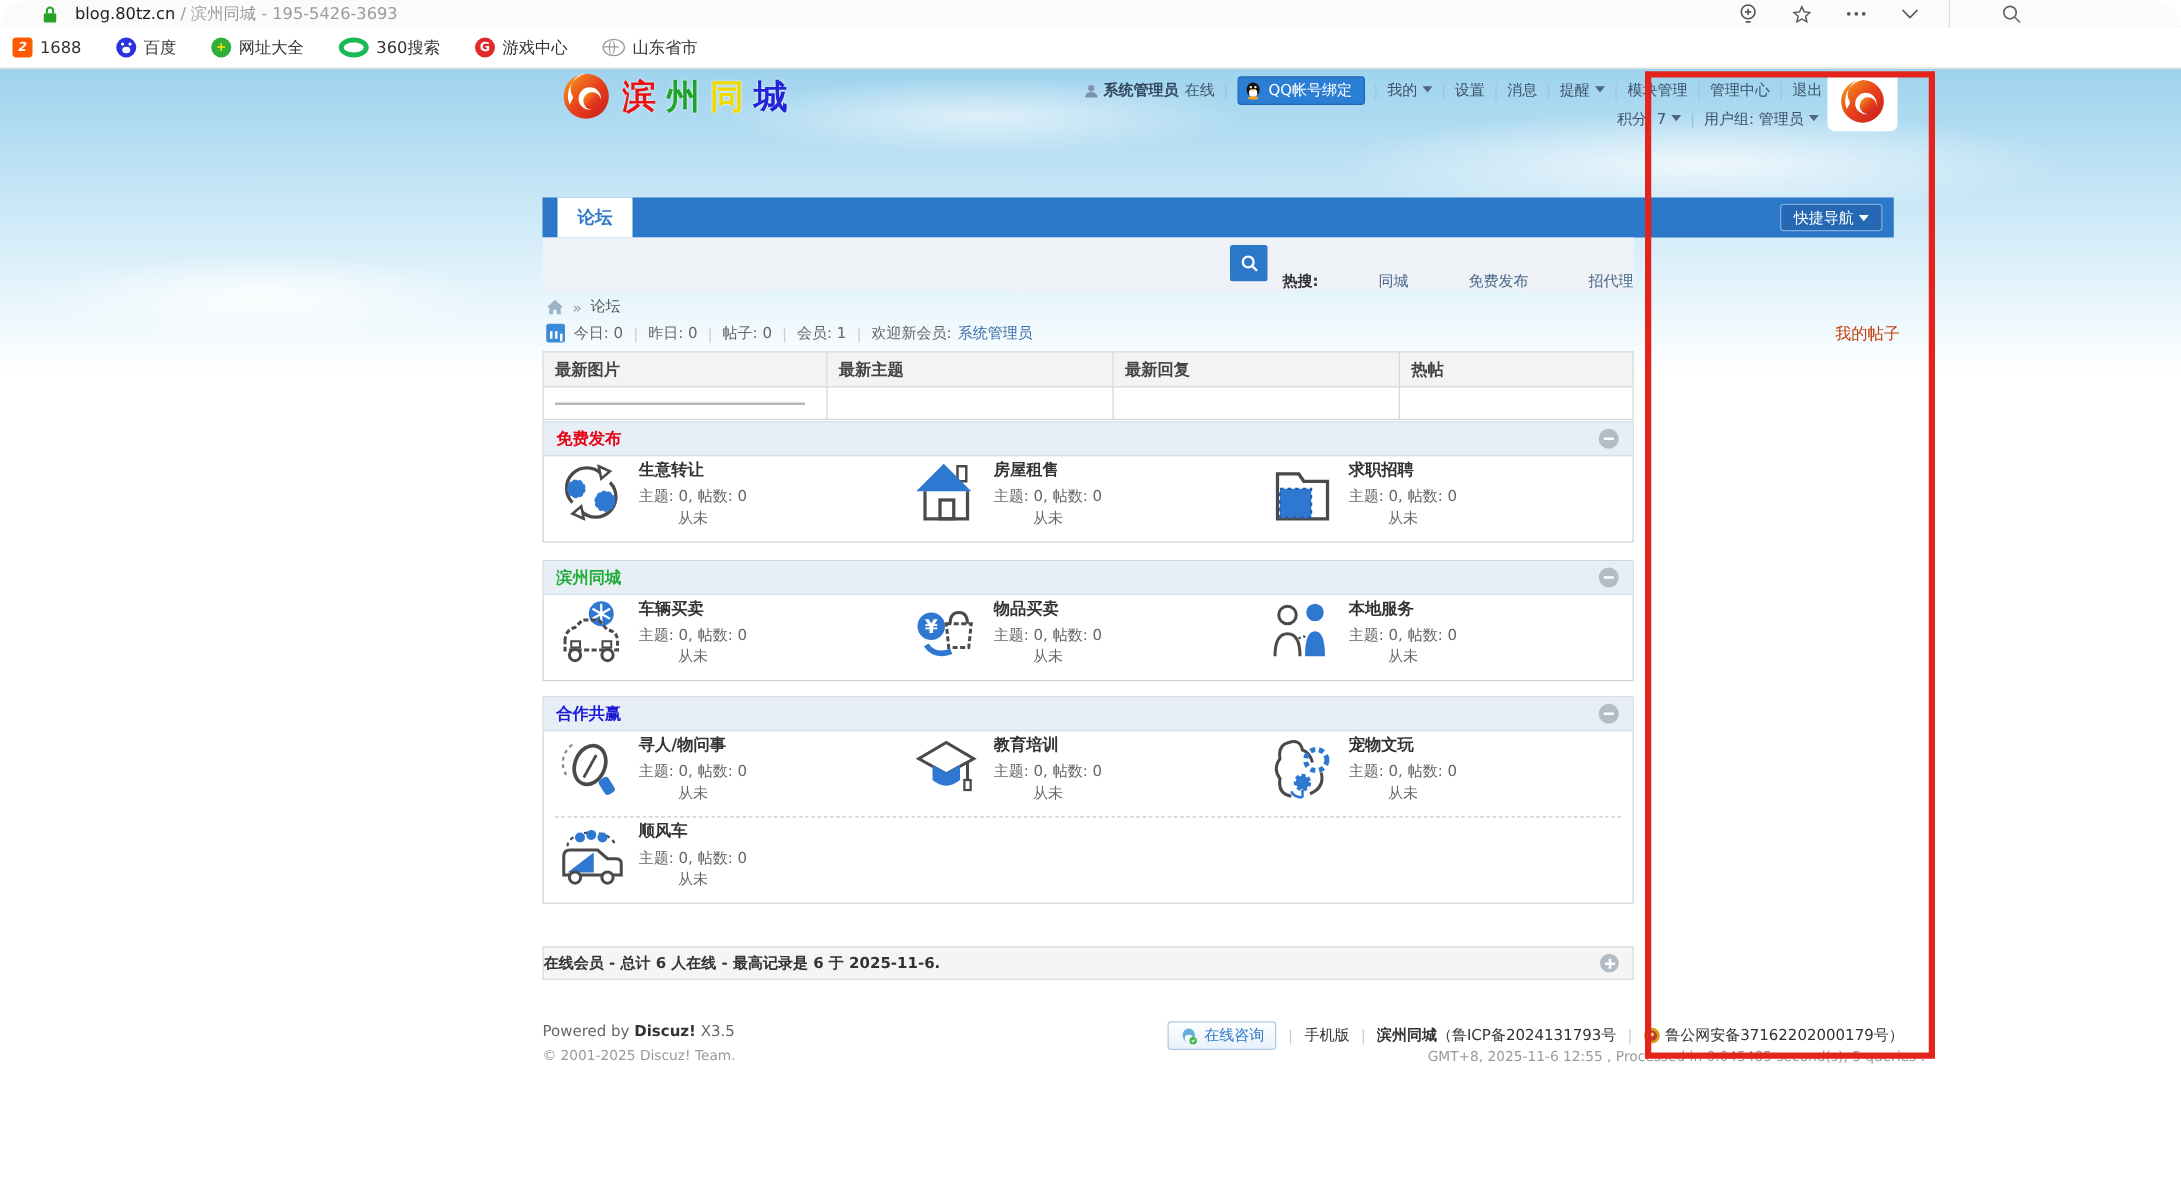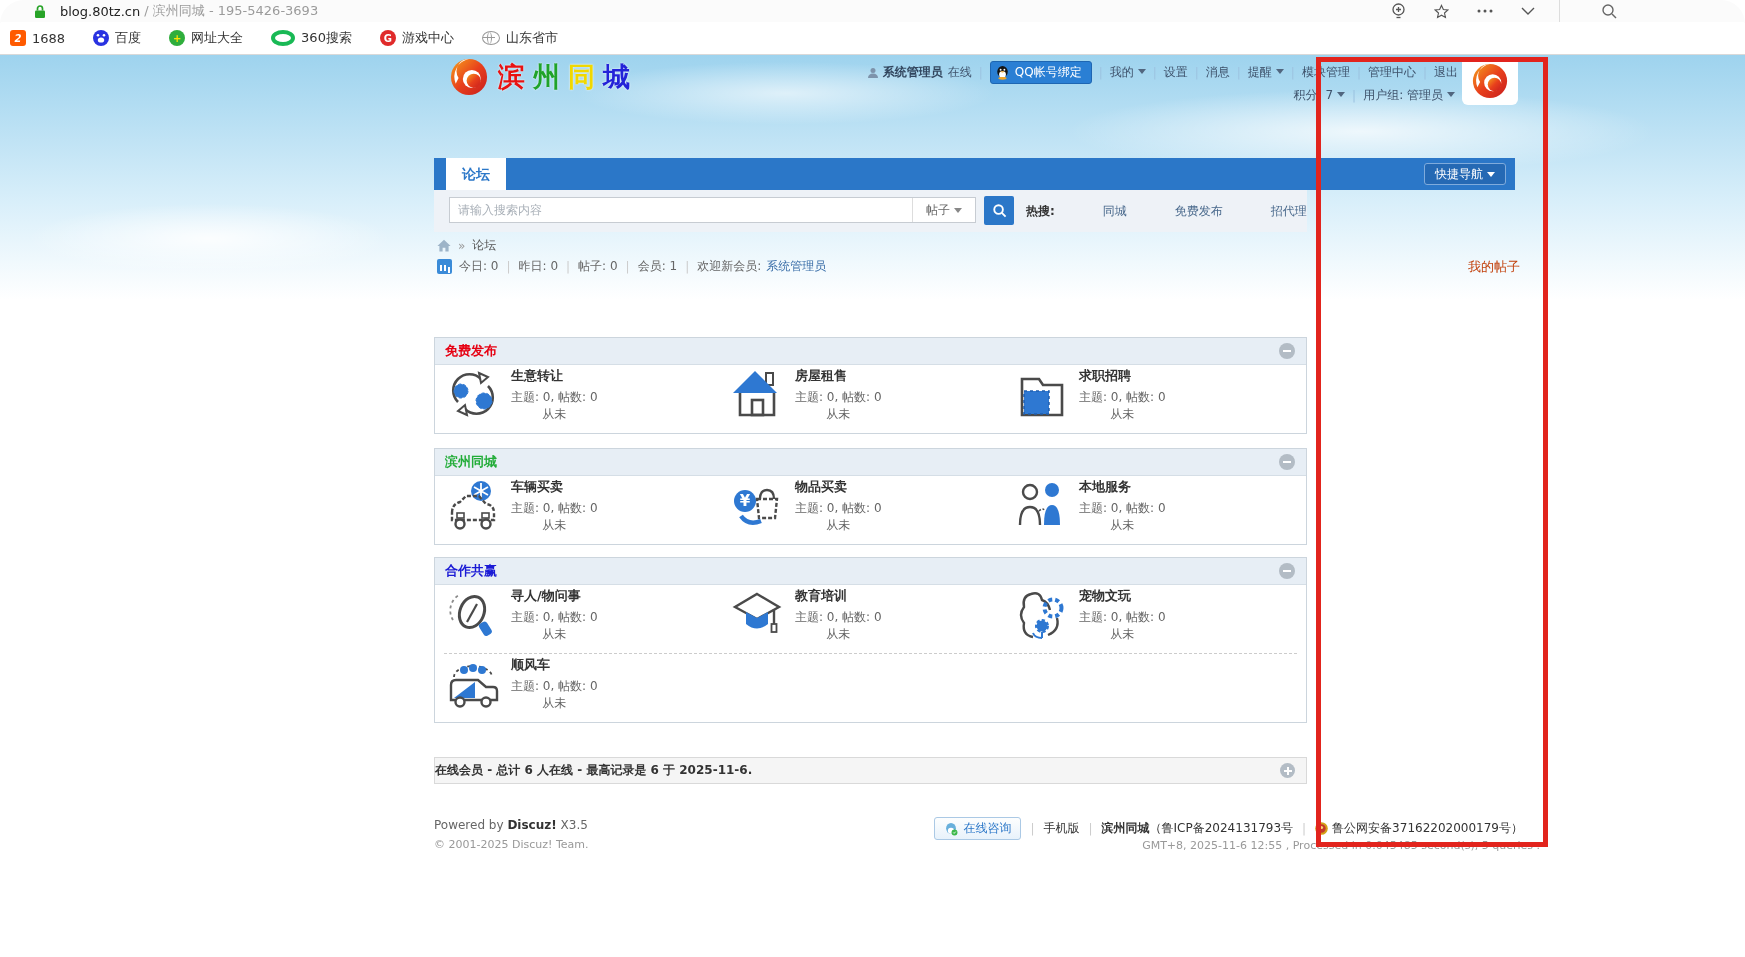--- a/index.html
+++ b/index.html
@@ -58,21 +58,21 @@
   .quick-nav .caret{border-top-color:#fff;}
 
   
   .search-strip{position:absolute;left:434px;top:190px;width:873px;height:42px;background:#eef2f7;z-index:5;}
   .search-box{position:absolute;left:15px;top:7px;width:527px;height:26px;background:#fff;border:1px solid #c7ccd2;box-sizing:border-box;display:flex;}
   .search-input{flex:1;border:none;outline:none;font-size:12px;padding:0 8px;color:#333;background:transparent;font-family:inherit;}
   .search-input::placeholder{color:#a9b0b8;}
   .search-type{width:62px;border-left:1px solid #ddd;display:flex;align-items:center;justify-content:center;font-size:12px;color:#666;cursor:pointer;}
   .search-type .caret{border-top-color:#888;}
   .search-btn{position:absolute;left:550px;top:6px;width:30px;height:29px;background:#2b77c8;border:none;border-radius:2px;cursor:pointer;display:flex;align-items:center;justify-content:center;}
-  .hot-row{position:absolute;left:592px;top:13px;font-size:12px;display:flex;gap:12px;align-items:center;}
+  .hot-row{position:absolute;left:592px;top:27px;font-size:12px;display:flex;gap:12px;align-items:center;}
   .hot-label{font-weight:bold;color:#333;}
   .hot-link{color:#49698c;cursor:pointer;margin-left:36px;}
 
   
   .breadcrumb{position:absolute;left:437px;top:237px;display:flex;align-items:center;gap:7px;font-size:12px;color:#555;z-index:5;}
   .stats-row{position:absolute;left:437px;top:258px;display:flex;align-items:center;font-size:12px;color:#666;z-index:5;justify-content:space-between;}
   .chart-ico{width:15px;height:15px;background:#3a8bd8;border-radius:2px;position:relative;margin-right:7px;}
   .chart-ico::before{content:"";position:absolute;left:3px;bottom:3px;width:2px;height:6px;background:#fff;box-shadow:4px 0 0 #fff,8px 2px 0 #fff;}
   .vsep{padding:0 8px;color:#ccc;}
   .stat-link{color:#3a6ea8;cursor:pointer;}
@@ -283,27 +283,20 @@
 
   <div class="navbar">
     <span class="nav-tab">论坛</span>
     <span class="quick-nav">
         <span>快捷导航</span>
         <span class="caret"></span>
       </span>
   </div>
 
   <div class="search-strip">
-    <div class="search-box">
-      <input class="search-input" type="text" placeholder="请输入搜索内容" style="">
-      <span class="search-type">
-          <span>帖子</span>
-          <span class="caret"></span>
-        </span>
-    </div>
     <button class="search-btn">
       <svg width="15" height="15" viewBox="0 0 16 16">
           <circle cx="7" cy="7" r="4.6" fill="none" stroke="#fff" stroke-width="2"></circle>
           <path d="M10.5 10.5l4 4" stroke="#fff" stroke-width="2"></path>
         </svg>
     </button>
     <div class="hot-row">
       <span class="hot-label">热搜:</span>
       <span class="hot-link">同城</span>
       <span class="hot-link">免费发布</span>
@@ -327,20 +320,38 @@
     <span class="vsep">|</span>
     <span>帖子: 0</span>
     <span class="vsep">|</span>
     <span>会员: 1</span>
     <span class="vsep">|</span>
     <span>欢迎新会员:</span>
     <span style="width:5px;"></span>
     <span class="stat-link">系统管理员</span>
   </div>
 
+  <table class="latest-table">
+    <tbody>
+        <tr>
+      <th style="width:216px;">最新图片</th>
+      <th style="width:218px;">最新主题</th>
+      <th style="width:218px;">最新回复</th>
+      <th>热帖</th>
+    </tr>
+    <tr>
+      <td>
+            <div class="img-line"></div>
+          </td>
+      <td></td>
+      <td></td>
+      <td></td>
+    </tr>
+  </tbody>
+    </table>
 
   <div class="cat" style="top:337px;">
     <div class="cat-header">
       <span class="cat-title" style="color: rgb(230, 0, 18);">免费发布</span>
       <span class="collapse-btn"></span>
     </div>
     <div class="cat-body">
       <div class="fcol">
         <div class="fitem">
           <span class="ficon">

